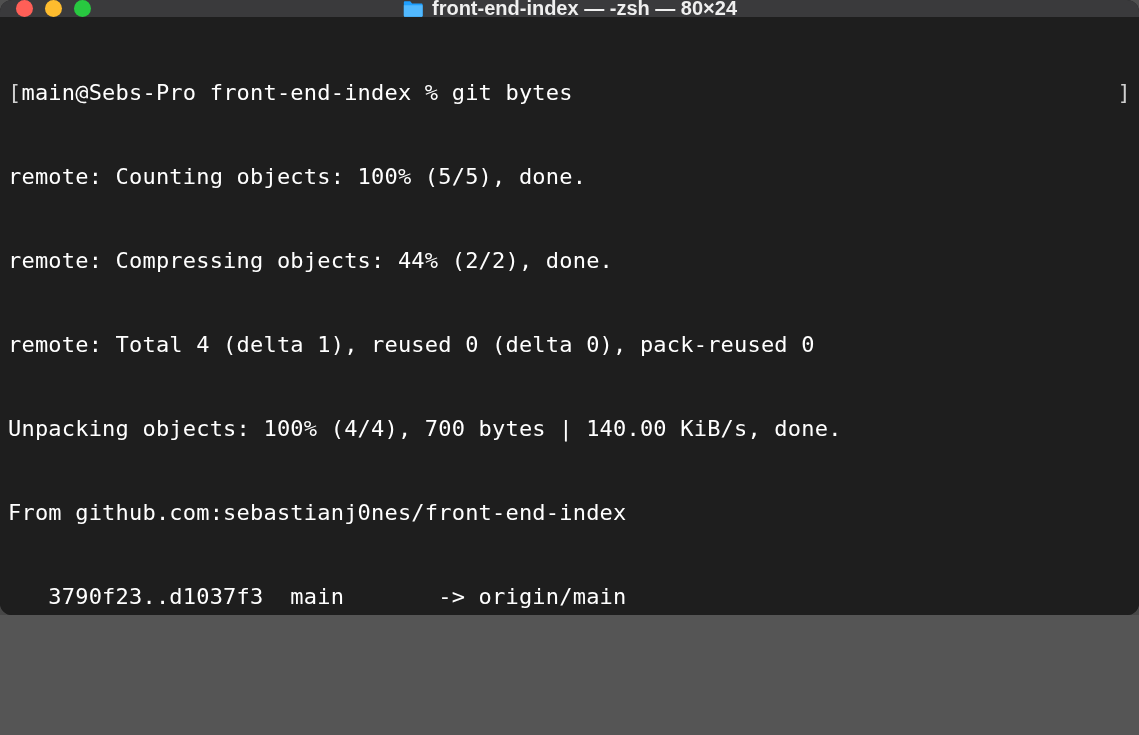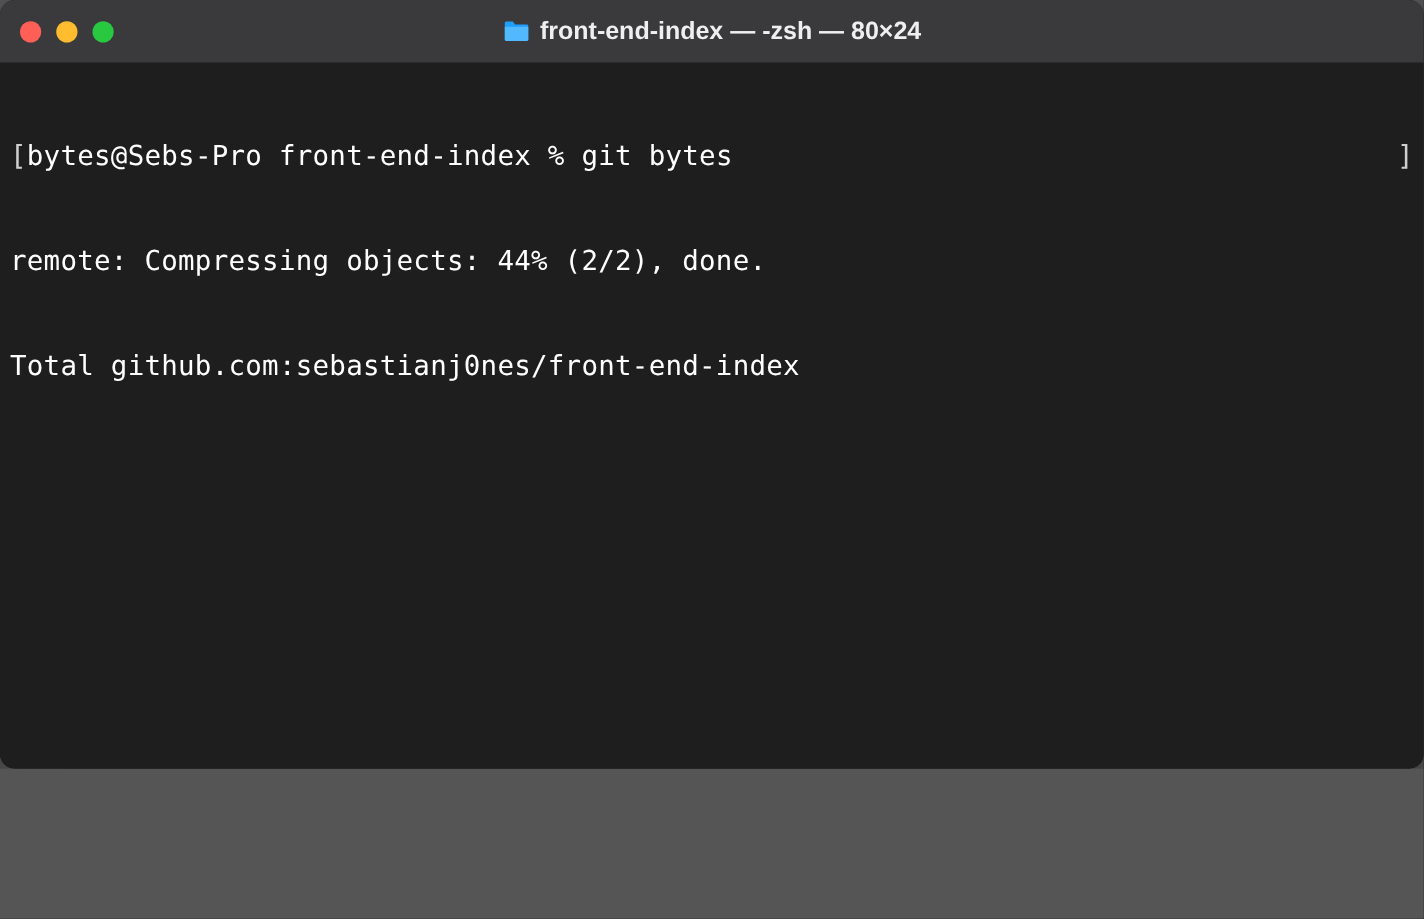--- a/index.html
+++ b/index.html
@@ -107,23 +107,27 @@
         <svg viewBox="0 0 24 20">
           <path d="M2 3 C2 2 2.5 1.5 3.5 1.5 L9 1.5 L11 4 L21 4 C22 4 22.5 4.5 22.5 5.5 L22.5 17 C22.5 18 22 18.5 21 18.5 L3.5 18.5 C2.5 18.5 2 18 2 17 Z" fill="#1e9fff"></path>
           <path d="M2 6 L22.5 6 L22.5 17 C22.5 18 22 18.5 21 18.5 L3.5 18.5 C2.5 18.5 2 18 2 17 Z" fill="#52b9ff"></path>
         </svg>
       </span>
       <span class="title-text">front-end-index — -zsh — 80×24</span>
     </div>
   </div>
 
   <div class="terminal-body">
-    <div class="line"><span class="bracket">[</span><span>bytes@Sebs-Pro front-end-index % </span><span>git bytes</span><span class="right-bracket">]</span></div>
+    <div class="line"><span class="bracket">[</span><span>main@Sebs-Pro front-end-index % </span><span>git bytes</span><span class="right-bracket">]</span></div>
+    <div class="line">remote: Counting objects: 100% (5/5), done.</div>
     <div class="line">remote: Compressing objects: 44% (2/2), done.</div>
-    <div class="line">Total github.com:sebastianj0nes/front-end-index</div>
+    <div class="line">remote: Total 4 (delta 1), reused 0 (delta 0), pack-reused 0</div>
+    <div class="line">Unpacking objects: 100% (4/4), 700 bytes | 140.00 KiB/s, done.</div>
+    <div class="line">From github.com:sebastianj0nes/front-end-index</div>
+    <div class="line">   3790f23..d1037f3  main       -&gt; origin/main</div>
     
     
     
     
     
     
   </div>
 </div>
 
 </body></html>

